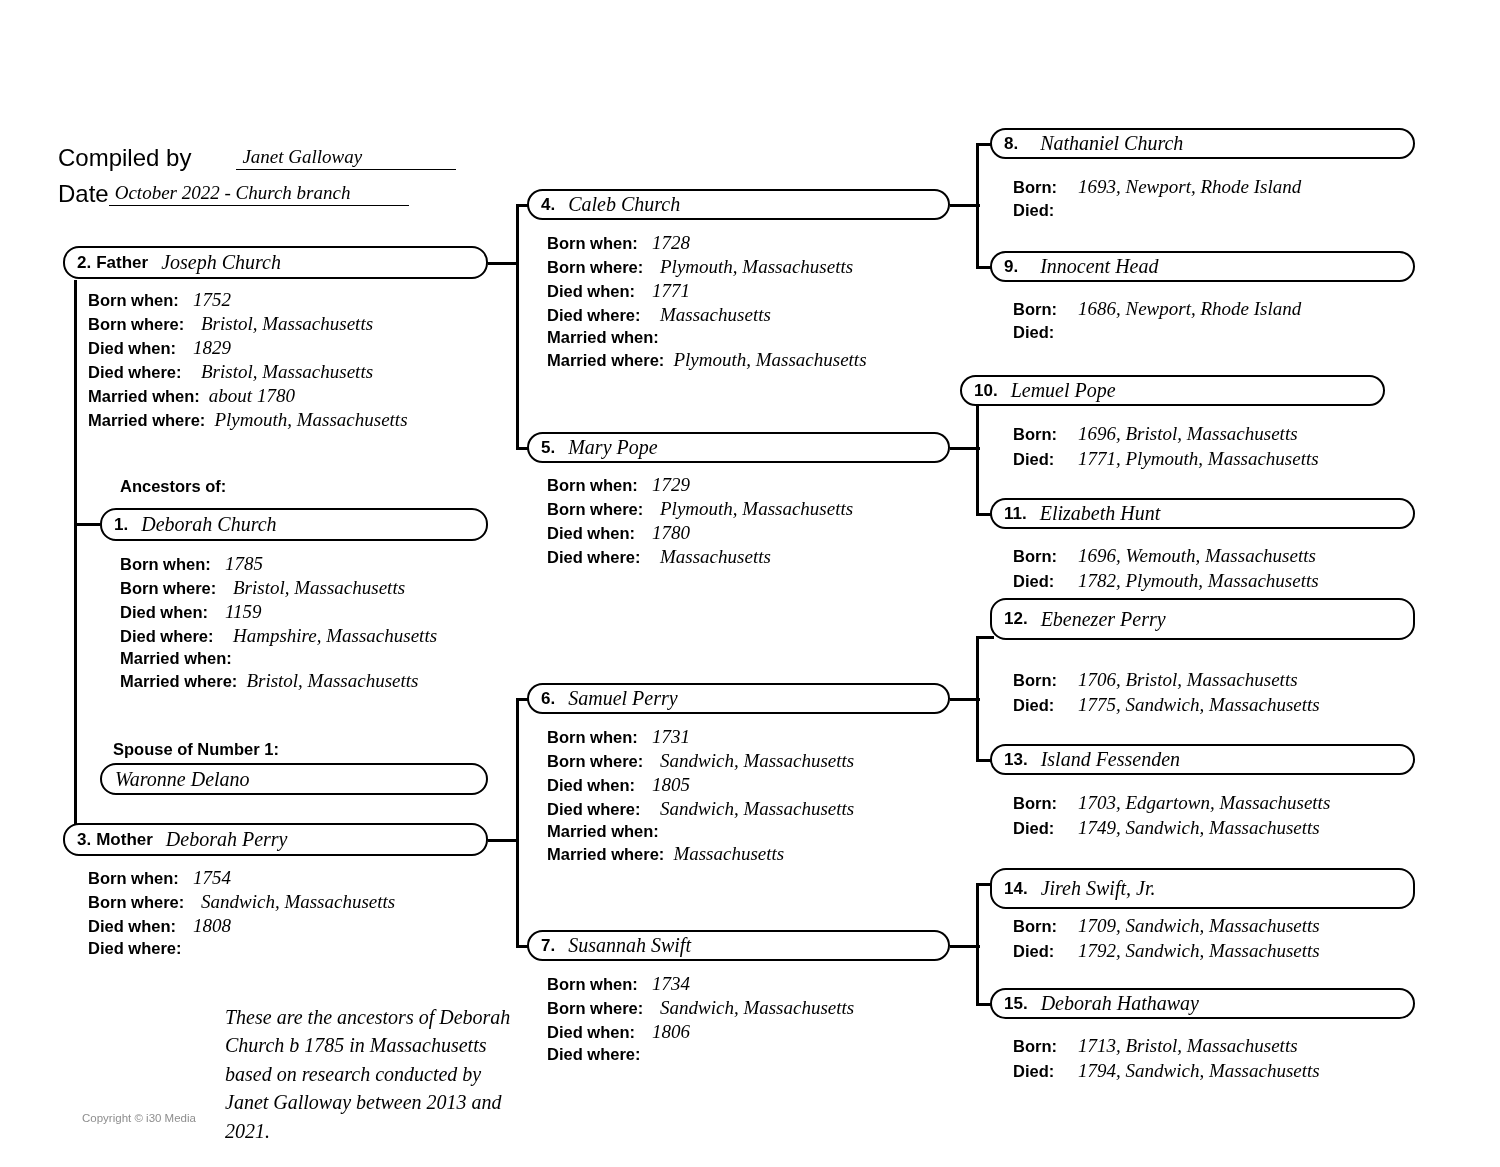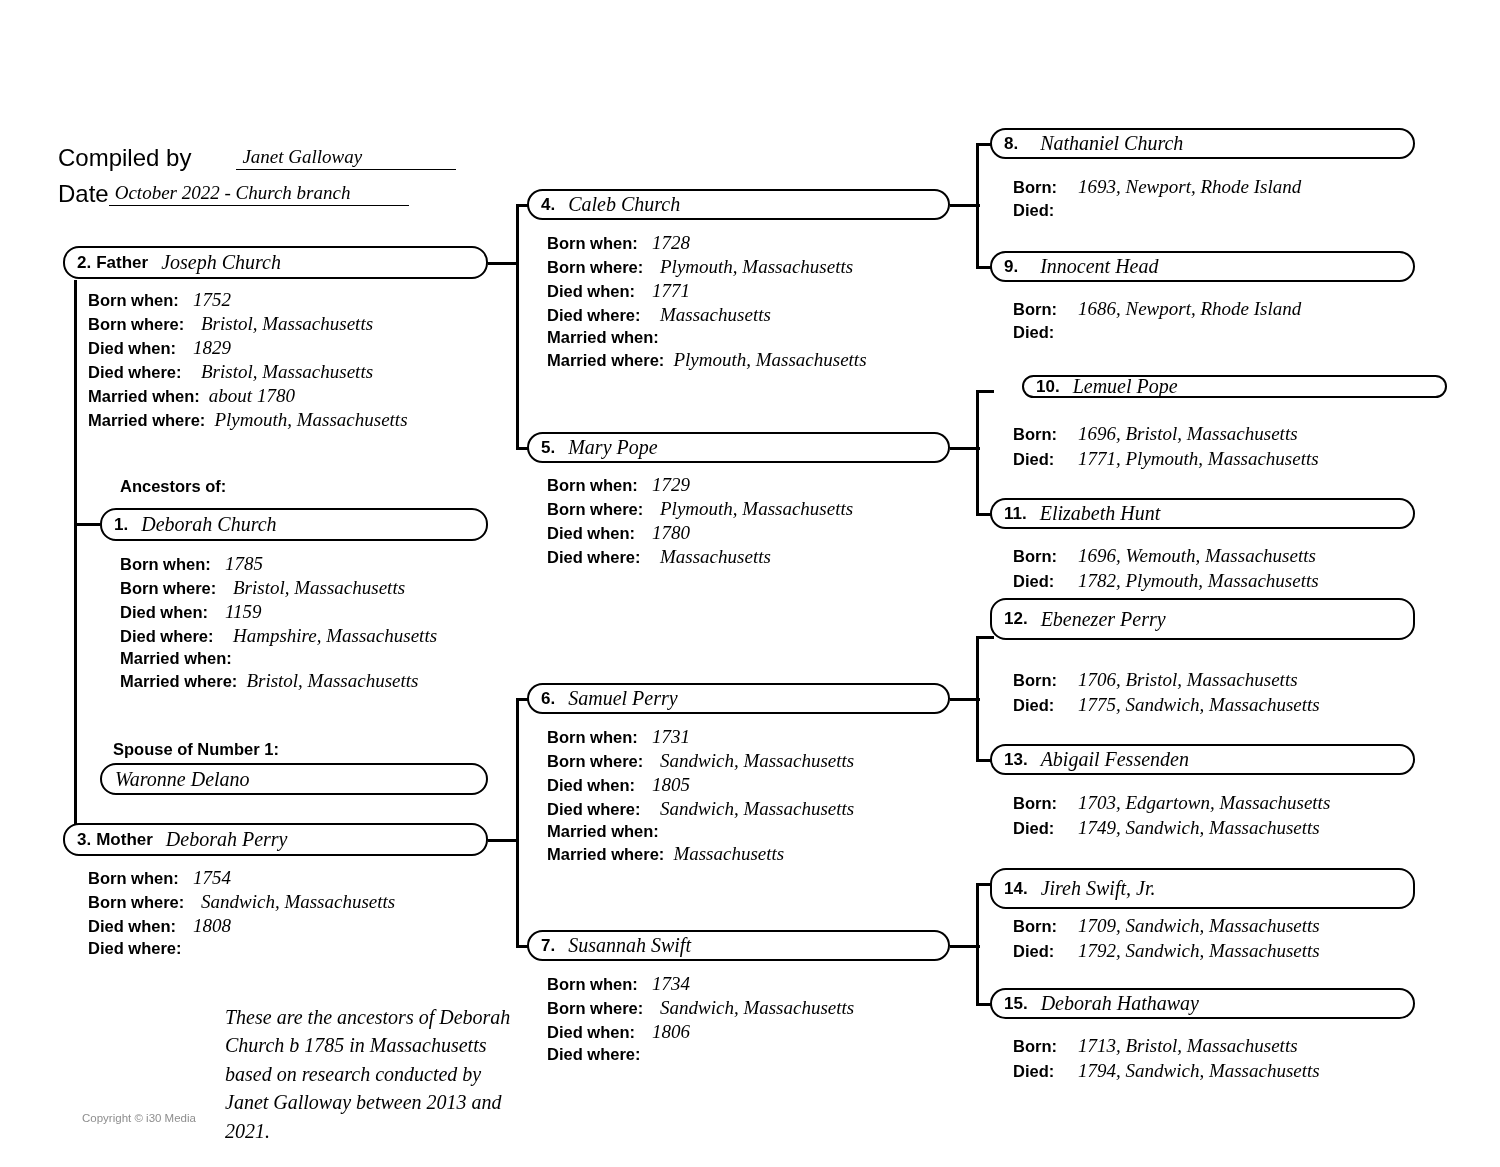--- a/index.html
+++ b/index.html
@@ -332,21 +332,21 @@
     <div class="frow">
       <span class="flab" style="min-width:56px;">Born:</span>
       <span class="fval">1686, Newport, Rhode Island</span>
     </div>
     <div class="frow">
       <span class="flab" style="min-width:56px;">Died:</span>
       <span class="fval"></span>
     </div>
   </div>
 
-  <div class="pill" style="left:1022px; top:375px; width:425px; height:23px;">
+  <div class="pill" style="left:960px; top:375px; width:425px; height:31px;">
     <span class="num">10.</span>
     <span class="pname">Lemuel Pope</span>
   </div>
   <div class="fields gen4" style="left:1013px; top:423px;">
     <div class="frow">
       <span class="flab" style="min-width:56px;">Born:</span>
       <span class="fval">1696, Bristol, Massachusetts</span>
     </div>
     <div class="frow">
       <span class="flab" style="min-width:56px;">Died:</span>
@@ -379,21 +379,21 @@
       <span class="fval">1706, Bristol, Massachusetts</span>
     </div>
     <div class="frow">
       <span class="flab" style="min-width:56px;">Died:</span>
       <span class="fval">1775, Sandwich, Massachusetts</span>
     </div>
   </div>
 
   <div class="pill" style="left:990px; top:744px; width:425px; height:31px;">
     <span class="num">13.</span>
-    <span class="pname">Abigail Fessenden</span>
+    <span class="pname">Island Fessenden</span>
   </div>
   <div class="fields gen4" style="left:1013px; top:792px;">
     <div class="frow">
       <span class="flab" style="min-width:56px;">Born:</span>
       <span class="fval">1703, Edgartown, Massachusetts</span>
     </div>
     <div class="frow">
       <span class="flab" style="min-width:56px;">Died:</span>
       <span class="fval">1749, Sandwich, Massachusetts</span>
     </div>

